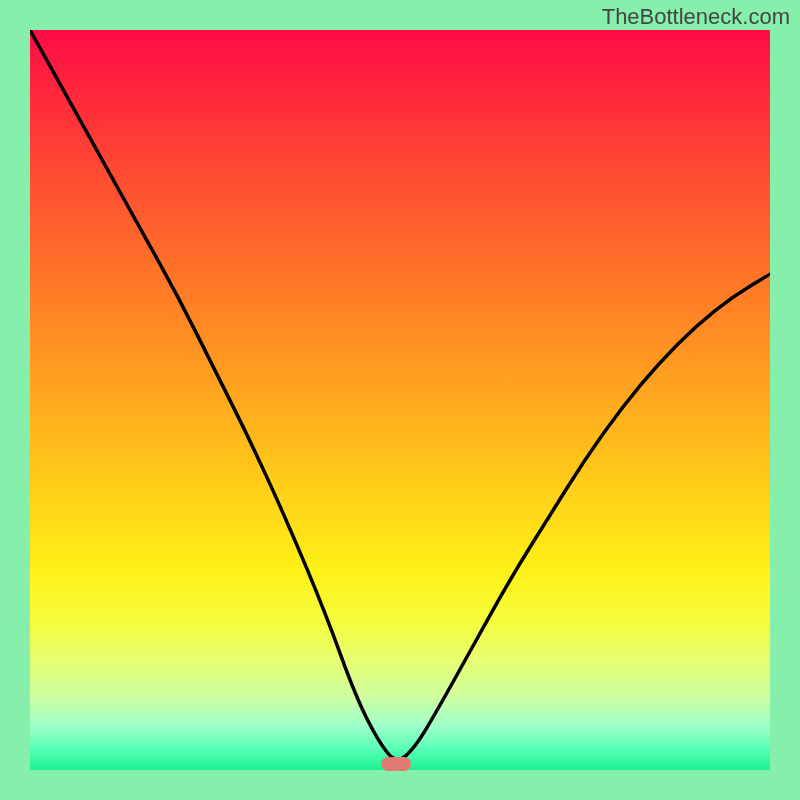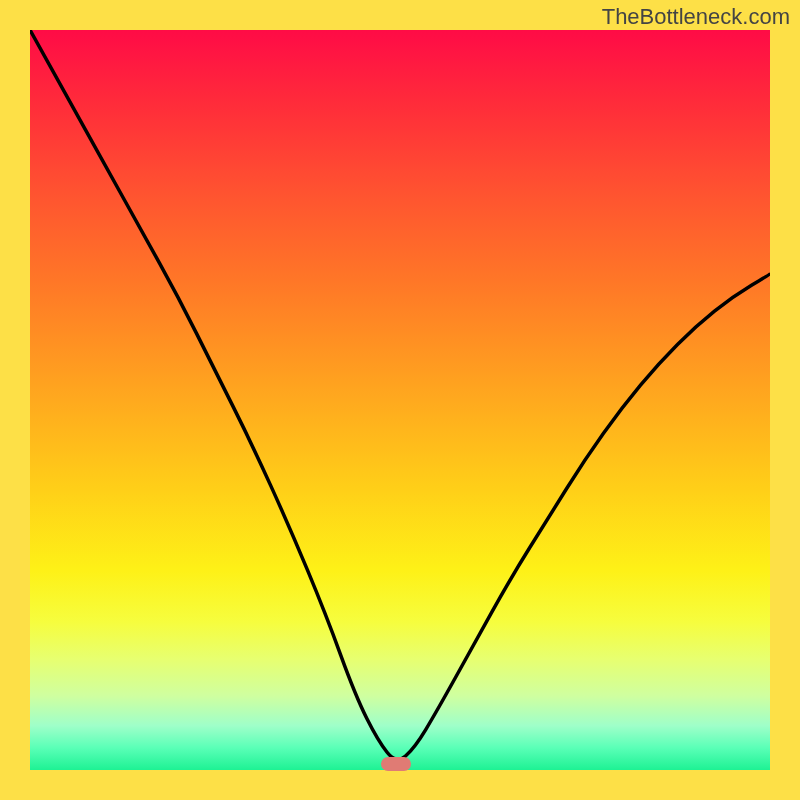--- a/index.html
+++ b/index.html
@@ -10,21 +10,21 @@
     background: #000;
     font-family: Arial, Helvetica, sans-serif;
     position: relative;
   }
   .outer {
     position: absolute;
     left: 0;
     top: 0;
     width: 800px;
     height: 800px;
-    background: #fde047;
+    background: #86efac;
   }
   .plot {
     position: absolute;
     left: 30px;
     top: 30px;
     width: 740px;
     height: 740px;
     
     background: linear-gradient(
       to bottom,

